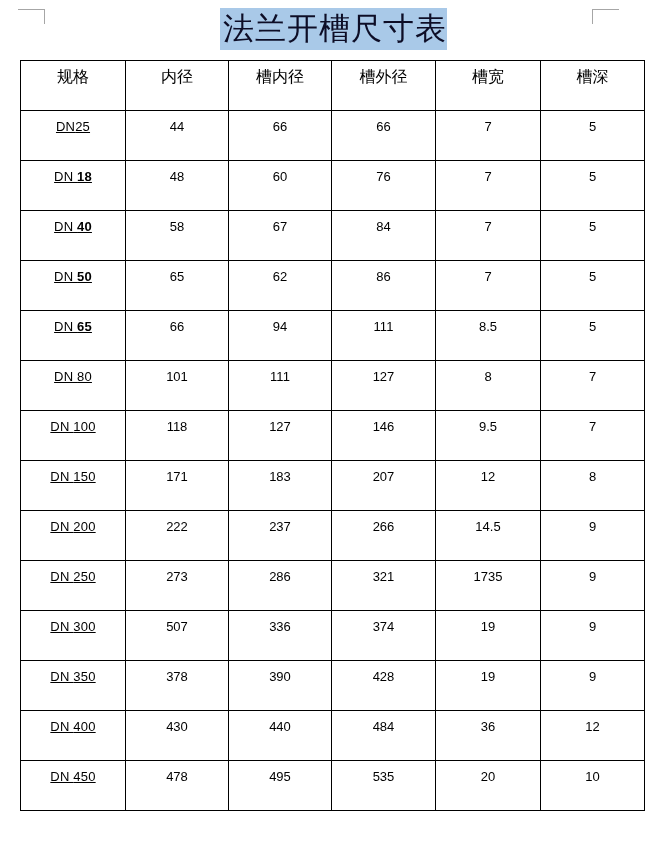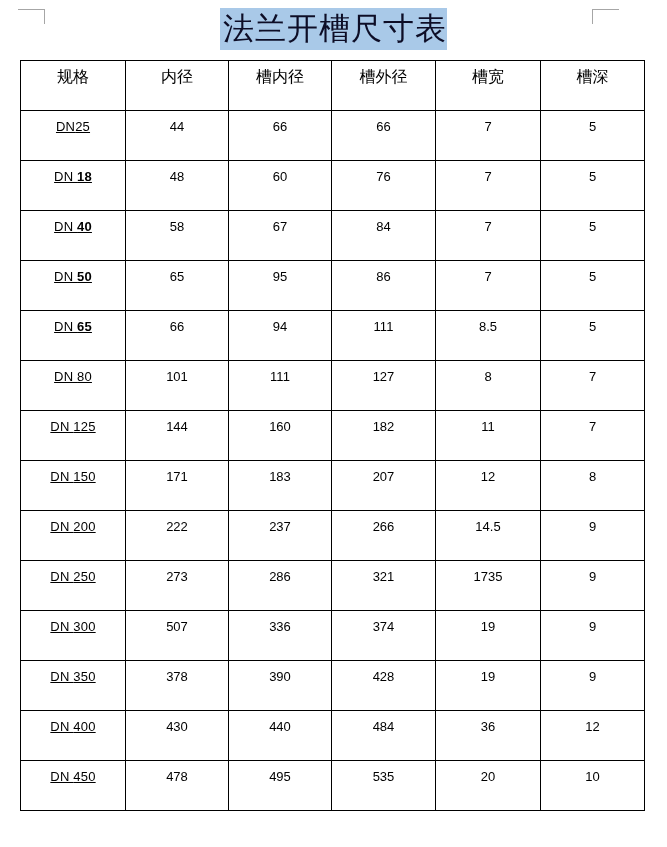--- a/index.html
+++ b/index.html
@@ -153,21 +153,21 @@
           <td class="spec-cell"><span>DN </span><span class="b">40</span></td>
           <td>58</td>
           <td>67</td>
           <td>84</td>
           <td>7</td>
           <td>5</td>
         </tr>
         <tr>
           <td class="spec-cell"><span>DN </span><span class="b">50</span></td>
           <td>65</td>
-          <td>95</td>
+          <td>62</td>
           <td>86</td>
           <td>7</td>
           <td>5</td>
         </tr>
         <tr>
           <td class="spec-cell"><span>DN </span><span class="b">65</span></td>
           <td>66</td>
           <td>94</td>
           <td>111</td>
           <td>8.5</td>
@@ -175,25 +175,25 @@
         </tr>
         <tr>
           <td class="spec-cell"><span>DN </span><span>80</span></td>
           <td>101</td>
           <td>111</td>
           <td>127</td>
           <td>8</td>
           <td>7</td>
         </tr>
         <tr>
-          <td class="spec-cell"><span>DN </span><span>125</span></td>
-          <td>144</td>
-          <td>160</td>
-          <td>182</td>
-          <td>11</td>
+          <td class="spec-cell"><span>DN </span><span>100</span></td>
+          <td>118</td>
+          <td>127</td>
+          <td>146</td>
+          <td>9.5</td>
           <td>7</td>
         </tr>
         <tr>
           <td class="spec-cell"><span>DN </span><span>150</span></td>
           <td>171</td>
           <td>183</td>
           <td>207</td>
           <td>12</td>
           <td>8</td>
         </tr>

